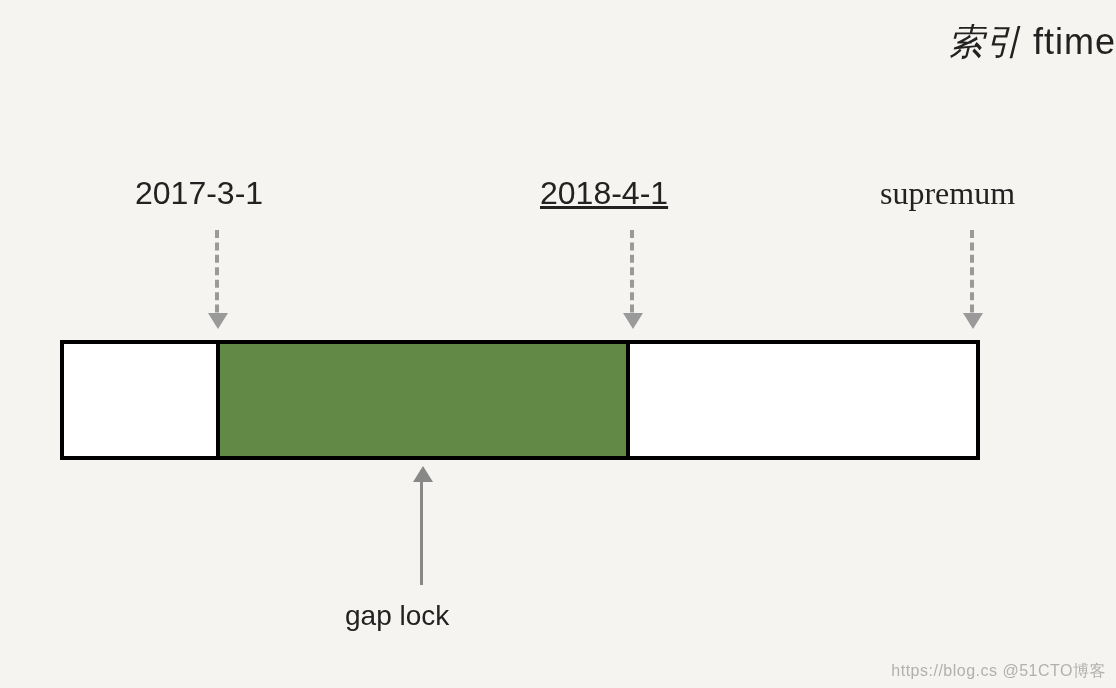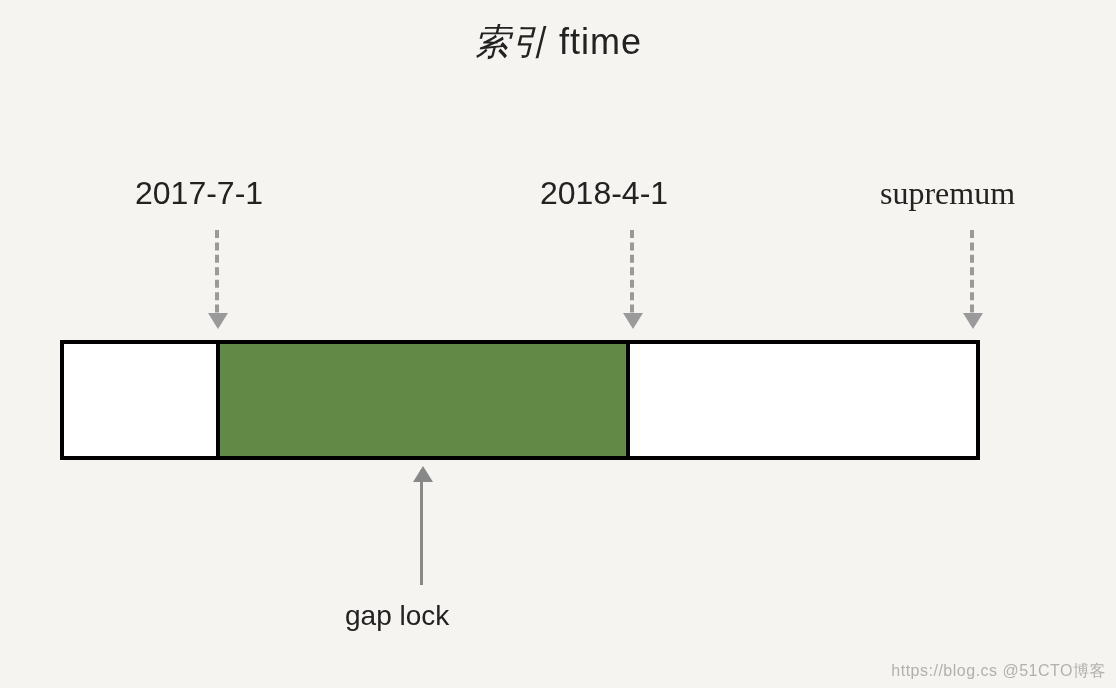--- a/index.html
+++ b/index.html
@@ -13,37 +13,37 @@
     color: #222;
     position: relative;
     overflow: hidden;
   }
 
   .title {
     position: absolute;
     top: 18px;
     left: 0;
     width: 100%;
-    text-align: center;
+    text-align: right;
     font-size: 36px;
     letter-spacing: 1px;
   }
   .title .cjk {
     font-family: "KaiTi", "STKaiti", "Comic Sans MS", serif;
     font-style: italic;
   }
 
   
   .label {
     position: absolute;
     font-size: 32px;
     color: #222;
   }
   .label-1 { top: 175px; left: 135px; }
-  .label-2 { top: 175px; left: 540px; }
+  .label-2 { top: 175px; left: 540px; text-decoration: underline; }
   .label-3 { top: 175px; left: 880px; font-family: Liberation Serif, serif; }
 
   
   .down-arrow {
     position: absolute;
     width: 0;
     border-left: 4px dashed #9a9a9a;
   }
   .down-arrow::after {
     content: "";
@@ -116,21 +116,21 @@
     margin-top: 16px;
   }
 </style>
 </head>
 <body>
 
 <div class="title">
   <span class="cjk">索引</span><span> ftime</span>
 </div>
 
-<div class="label label-1">2017-7-1</div>
+<div class="label label-1">2017-3-1</div>
 <div class="label label-2">2018-4-1</div>
 <div class="label label-3">supremum</div>
 
 <div class="down-arrow da-1"></div>
 <div class="down-arrow da-2"></div>
 <div class="down-arrow da-3"></div>
 
 <div class="bar">
   <div class="seg seg1"></div>
   <div class="seg seg2"></div>

